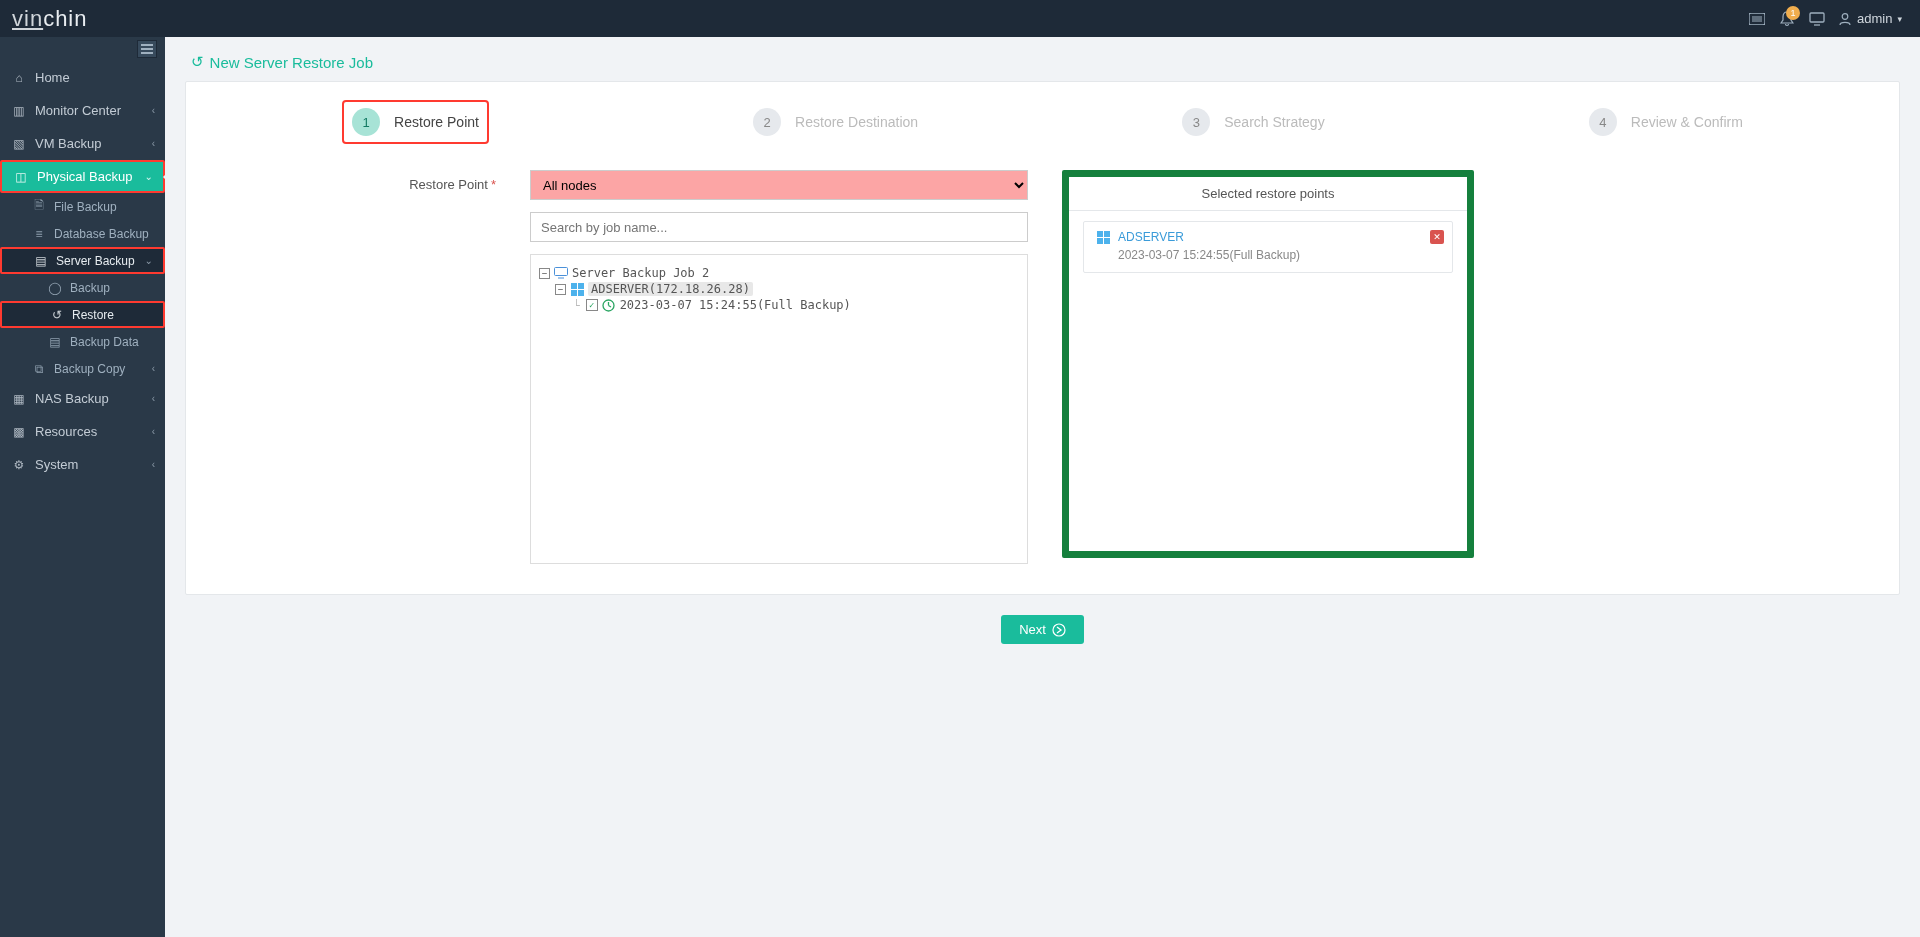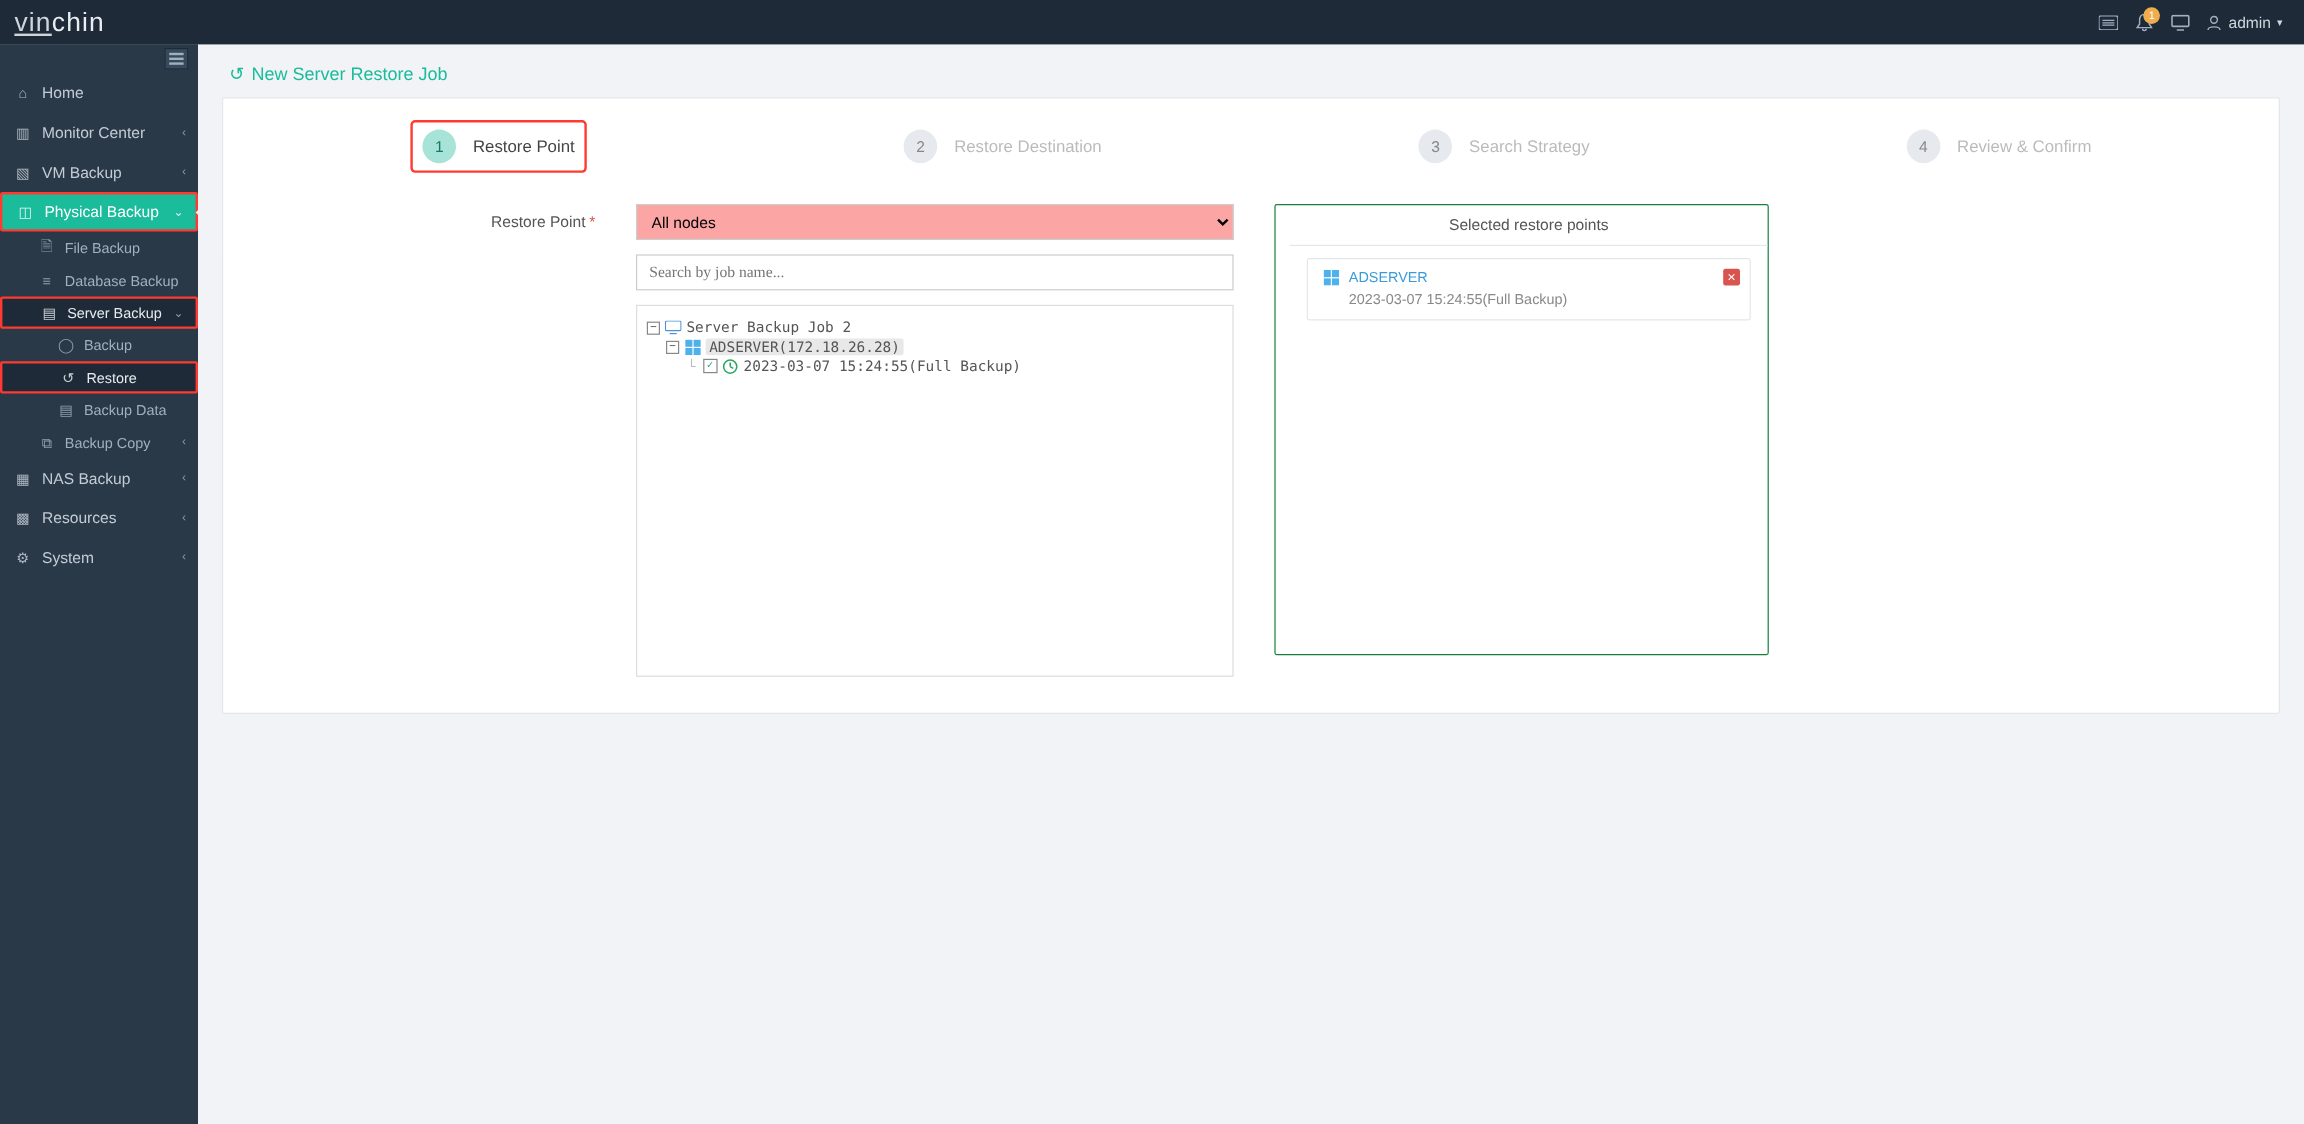--- a/index.html
+++ b/index.html
@@ -43,32 +43,32 @@
 .step.current .step-num { background: #a7e3d6; color: #147a64; }
 .step-label { font-size: 14px; color: #bbb; }
 .step.current .step-label { color: #444; }
 .step.red-box { padding: 6px 8px; border-radius: 4px; }
 
 .form-row { display: flex; align-items: flex-start; gap: 34px; }
 .form-label { width: 286px; text-align: right; padding-top: 7px; font-size: 13px; color: #555; }
 .req { color: #d9534f; margin-left: 3px; }
 .form-mid { width: 498px; display: flex; flex-direction: column; gap: 12px; }
 .select-node { height: 30px; border: 1px solid #ccc; font-size: 13px; padding: 0 8px; background: #fca5a5; cursor: pointer; width: 100%; }
-.search-input { height: 30px; border: 1px solid #ccc; font-size: 13px; padding: 0 10px; width: 100%; font-family: Liberation Serif, serif; }
+.search-input { height: 30px; border: 1px solid #ccc; font-size: 13px; padding: 0 10px; width: 100%; }
 .tree-box { border: 1px solid #ddd; height: 310px; padding: 10px 8px; overflow: auto; font-family: Consolas, monospace; font-size: 12px; }
 .tree-row { display: flex; align-items: center; gap: 4px; padding: 1px 0; }
 .tree-row.l2 { padding-left: 16px; }
 .tree-row.l3 { padding-left: 34px; }
 .expander { width: 11px; height: 11px; border: 1px solid #888; display: inline-flex; align-items: center; justify-content: center; font-size: 9px; line-height: 1; cursor: pointer; color: #555; background: #fff; }
 .host-chip { background: #e8e8e8; padding: 0 3px; border-radius: 2px; }
 .chk { width: 12px; height: 12px; border: 1px solid #888; display: inline-flex; align-items: center; justify-content: center; font-size: 9px; color: #2aa562; cursor: pointer; }
 .mono-ico { width: 14px; height: 14px; display: inline-flex; align-items: center; justify-content: center; }
 
 .form-right { width: 412px; }
-.sel-panel { border: 1px solid #15803d; border-radius: 2px; padding-left: 12px; }
+.sel-panel { border: 7px solid #15803d; border-radius: 2px; }
 .sel-header { text-align: center; padding: 9px 0; border-bottom: 1px solid #e4e7ea; font-size: 13px; color: #555; }
 .sel-body { padding: 10px 14px; min-height: 340px; }
 .sel-item { border: 1px solid #e4e7ea; border-radius: 2px; padding: 8px 12px 10px; font-size: 12px; position: relative; }
 .sel-item-title { color: #3a9bd9; font-weight: 500; margin-bottom: 4px; display: flex; align-items: flex-start; gap: 8px; }
 .sel-item-sub { color: #888; padding-left: 22px; }
 .del-btn { position: absolute; right: 8px; top: 8px; width: 14px; height: 14px; background: #d9534f; color: #fff; font-size: 9px; display: flex; align-items: center; justify-content: center; cursor: pointer; border-radius: 2px; }
 
 .footer-row { text-align: center; padding: 20px 0 6px; }
 .next-btn { background: #1abc9c; color: #fff; border: none; padding: 7px 18px; font-size: 13px; border-radius: 3px; cursor: pointer; display: inline-flex; align-items: center; gap: 6px; }
 
@@ -281,14 +281,25 @@
                 <div class="sel-item-sub">2023-03-07 15:24:55(Full Backup)</div>
                 <div class="del-btn">✕</div>
               </div>
             </div>
           </div>
         </div>
       </div>
 
     </div>
 
+    <div class="footer-row">
+      <button class="next-btn">
+        <span>Next</span>
+        <span>
+          <svg width="14" height="14" viewBox="0 0 14 14">
+              <circle cx="7" cy="7" r="6" fill="none" stroke="#fff" stroke-width="1.2"></circle>
+              <path d="M5 4 L9 7 L5 10" fill="none" stroke="#fff" stroke-width="1.3"></path>
+            </svg>
+        </span>
+      </button>
+    </div>
   </div>
 </div>
 
 </body></html>

